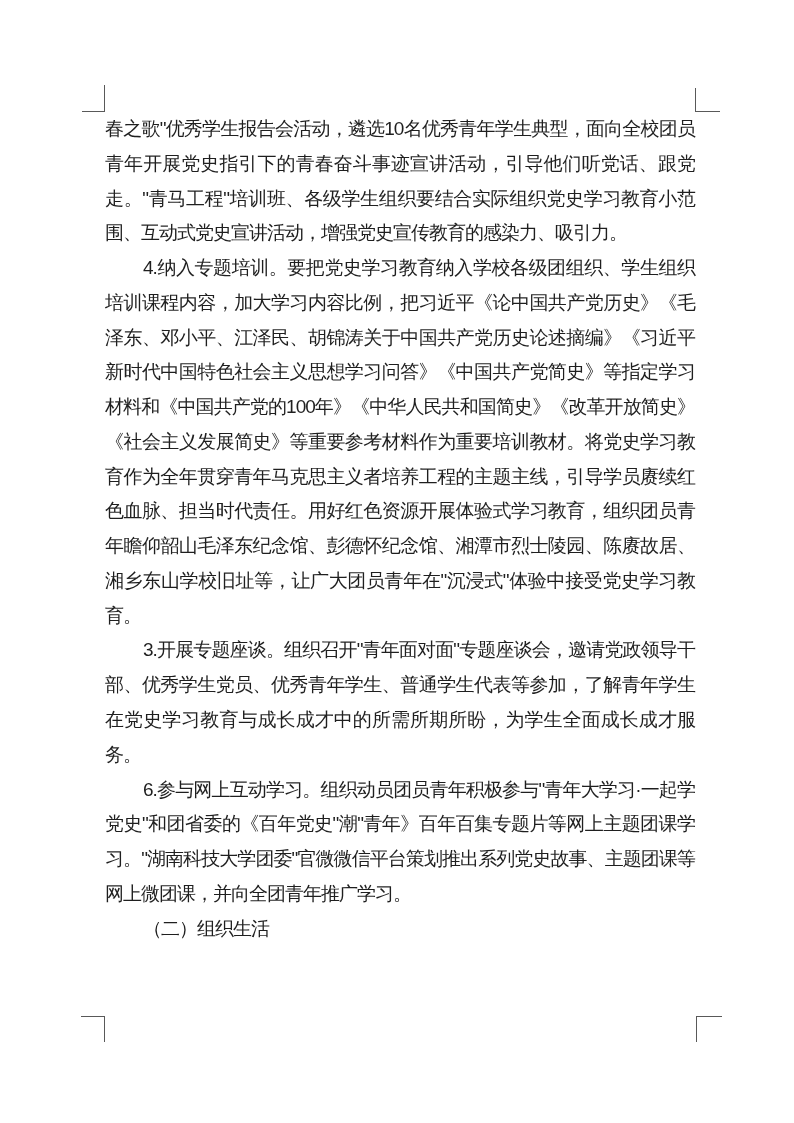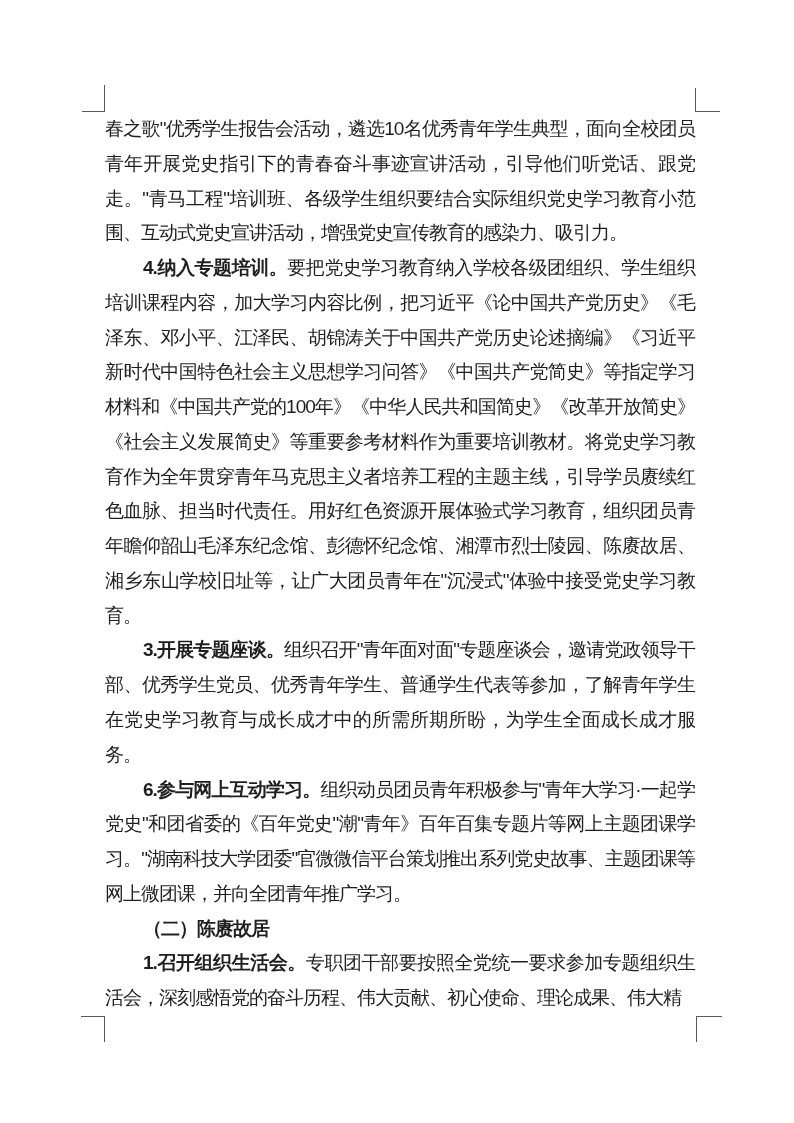--- a/index.html
+++ b/index.html
@@ -55,39 +55,38 @@
     letter-spacing: -1px;
     line-height: 34.77px;
     text-align: justify;
   }
   .para {
     margin: 0;
     padding: 0;
     text-indent: 2em;
   }
   .para.no-indent { text-indent: 0; }
-  .para .lead { font-weight: bold; }
+  .para .lead { font-weight: normal; }
 </style>
 </head>
 <body>
 
 <div class="page">
 
   <div class="crop crop-tl"></div>
   <div class="crop crop-tr"></div>
   <div class="crop crop-bl"></div>
   <div class="crop crop-br"></div>
 
   <div class="content" id="content">
     <p class="para no-indent"><b class="lead"></b><span class="body-text">春之歌"优秀学生报告会活动，遴选10名优秀青年学生典型，面向全校团员青年开展党史指引下的青春奋斗事迹宣讲活动，引导他们听党话、跟党走。"青马工程"培训班、各级学生组织要结合实际组织党史学习教育小范围、互动式党史宣讲活动，增强党史宣传教育的感染力、吸引力。</span></p>
 
     <p class="para"><b class="lead">4.纳入专题培训。</b><span class="body-text">要把党史学习教育纳入学校各级团组织、学生组织培训课程内容，加大学习内容比例，把习近平《论中国共产党历史》《毛泽东、邓小平、江泽民、胡锦涛关于中国共产党历史论述摘编》《习近平新时代中国特色社会主义思想学习问答》《中国共产党简史》等指定学习材料和《中国共产党的100年》《中华人民共和国简史》《改革开放简史》《社会主义发展简史》等重要参考材料作为重要培训教材。将党史学习教育作为全年贯穿青年马克思主义者培养工程的主题主线，引导学员赓续红色血脉、担当时代责任。用好红色资源开展体验式学习教育，组织团员青年瞻仰韶山毛泽东纪念馆、彭德怀纪念馆、湘潭市烈士陵园、陈赓故居、湘乡东山学校旧址等，让广大团员青年在"沉浸式"体验中接受党史学习教育。</span></p>
 
     <p class="para"><b class="lead">3.开展专题座谈。</b><span class="body-text">组织召开"青年面对面"专题座谈会，邀请党政领导干部、优秀学生党员、优秀青年学生、普通学生代表等参加，了解青年学生在党史学习教育与成长成才中的所需所期所盼，为学生全面成长成才服务。</span></p>
 
     <p class="para"><b class="lead">6.参与网上互动学习。</b><span class="body-text">组织动员团员青年积极参与"青年大学习·一起学党史"和团省委的《百年党史"潮"青年》百年百集专题片等网上主题团课学习。"湖南科技大学团委"官微微信平台策划推出系列党史故事、主题团课等网上微团课，并向全团青年推广学习。</span></p>
 
-    <p class="para heading"><b class="lead">（二）陈赓故居</b><span class="body-text"></span></p>
+    <p class="para heading"><b class="lead">（二）组织生活</b><span class="body-text"></span></p>
 
-    <p class="para"><b class="lead">1.召开组织生活会。</b><span class="body-text">专职团干部要按照全党统一要求参加专题组织生活会，深刻感悟党的奋斗历程、伟大贡献、初心使命、理论成果、伟大精</span></p>
   </div>
 
 </div>
 
 </body></html>

